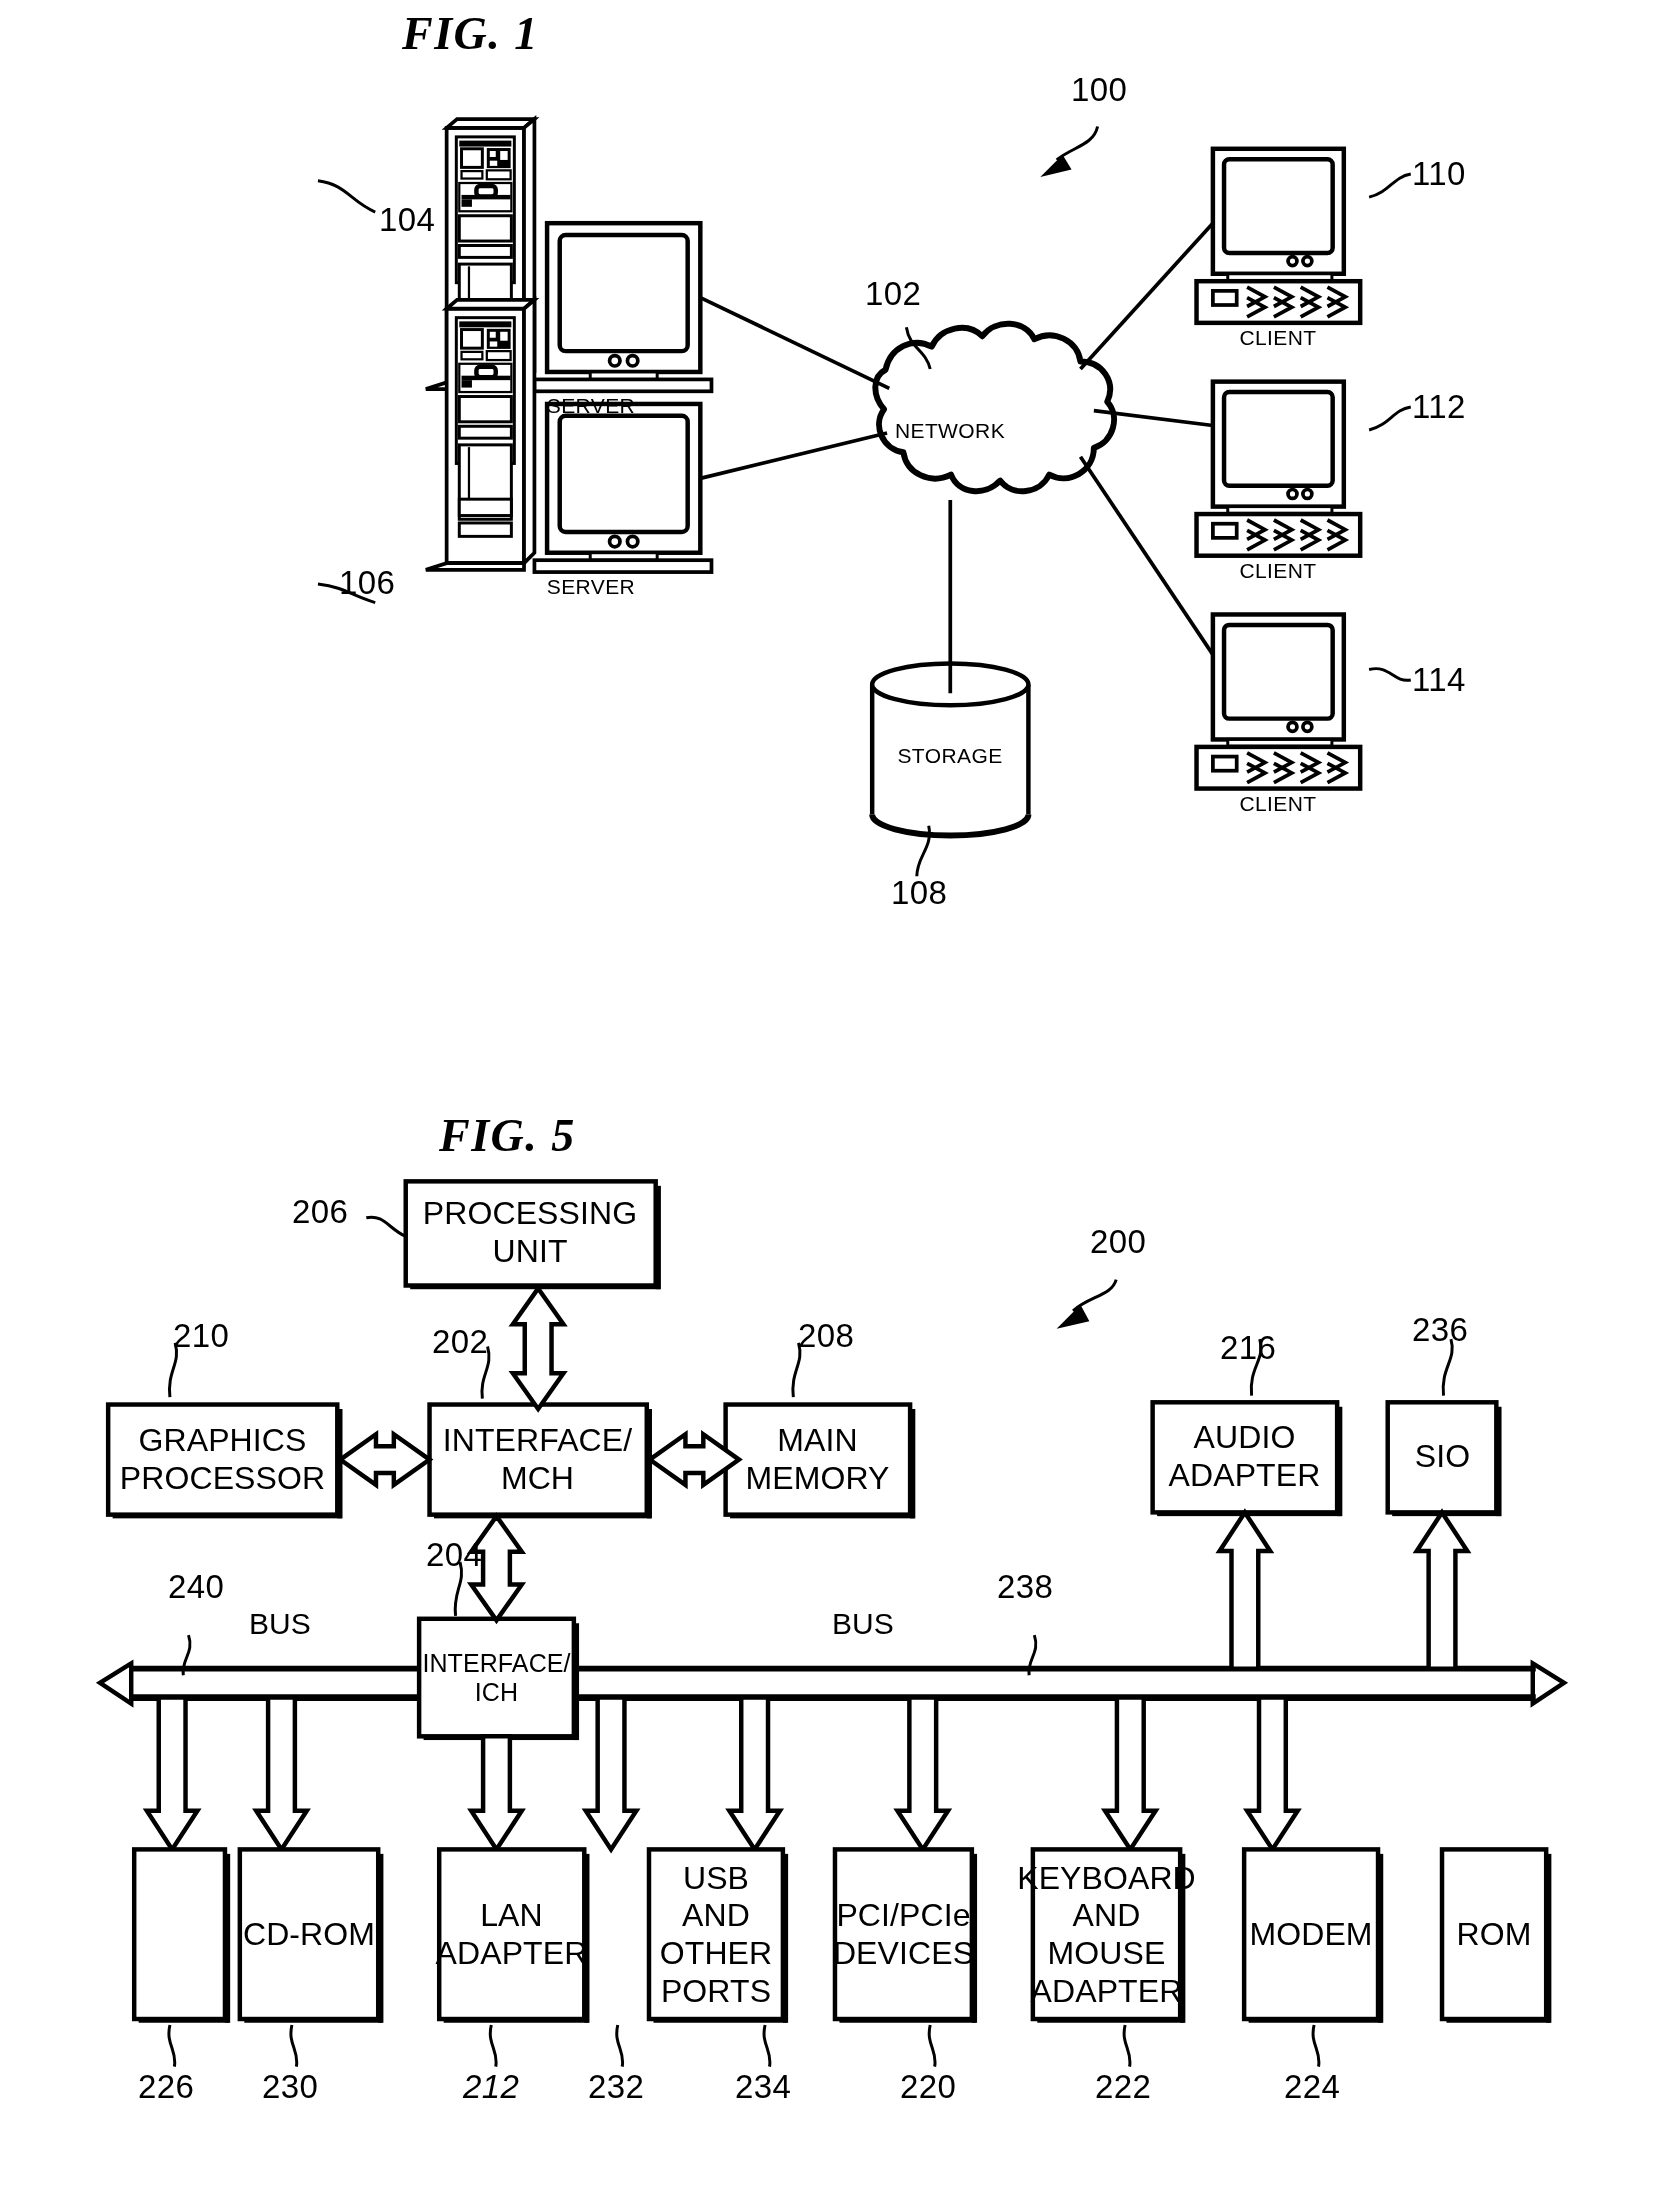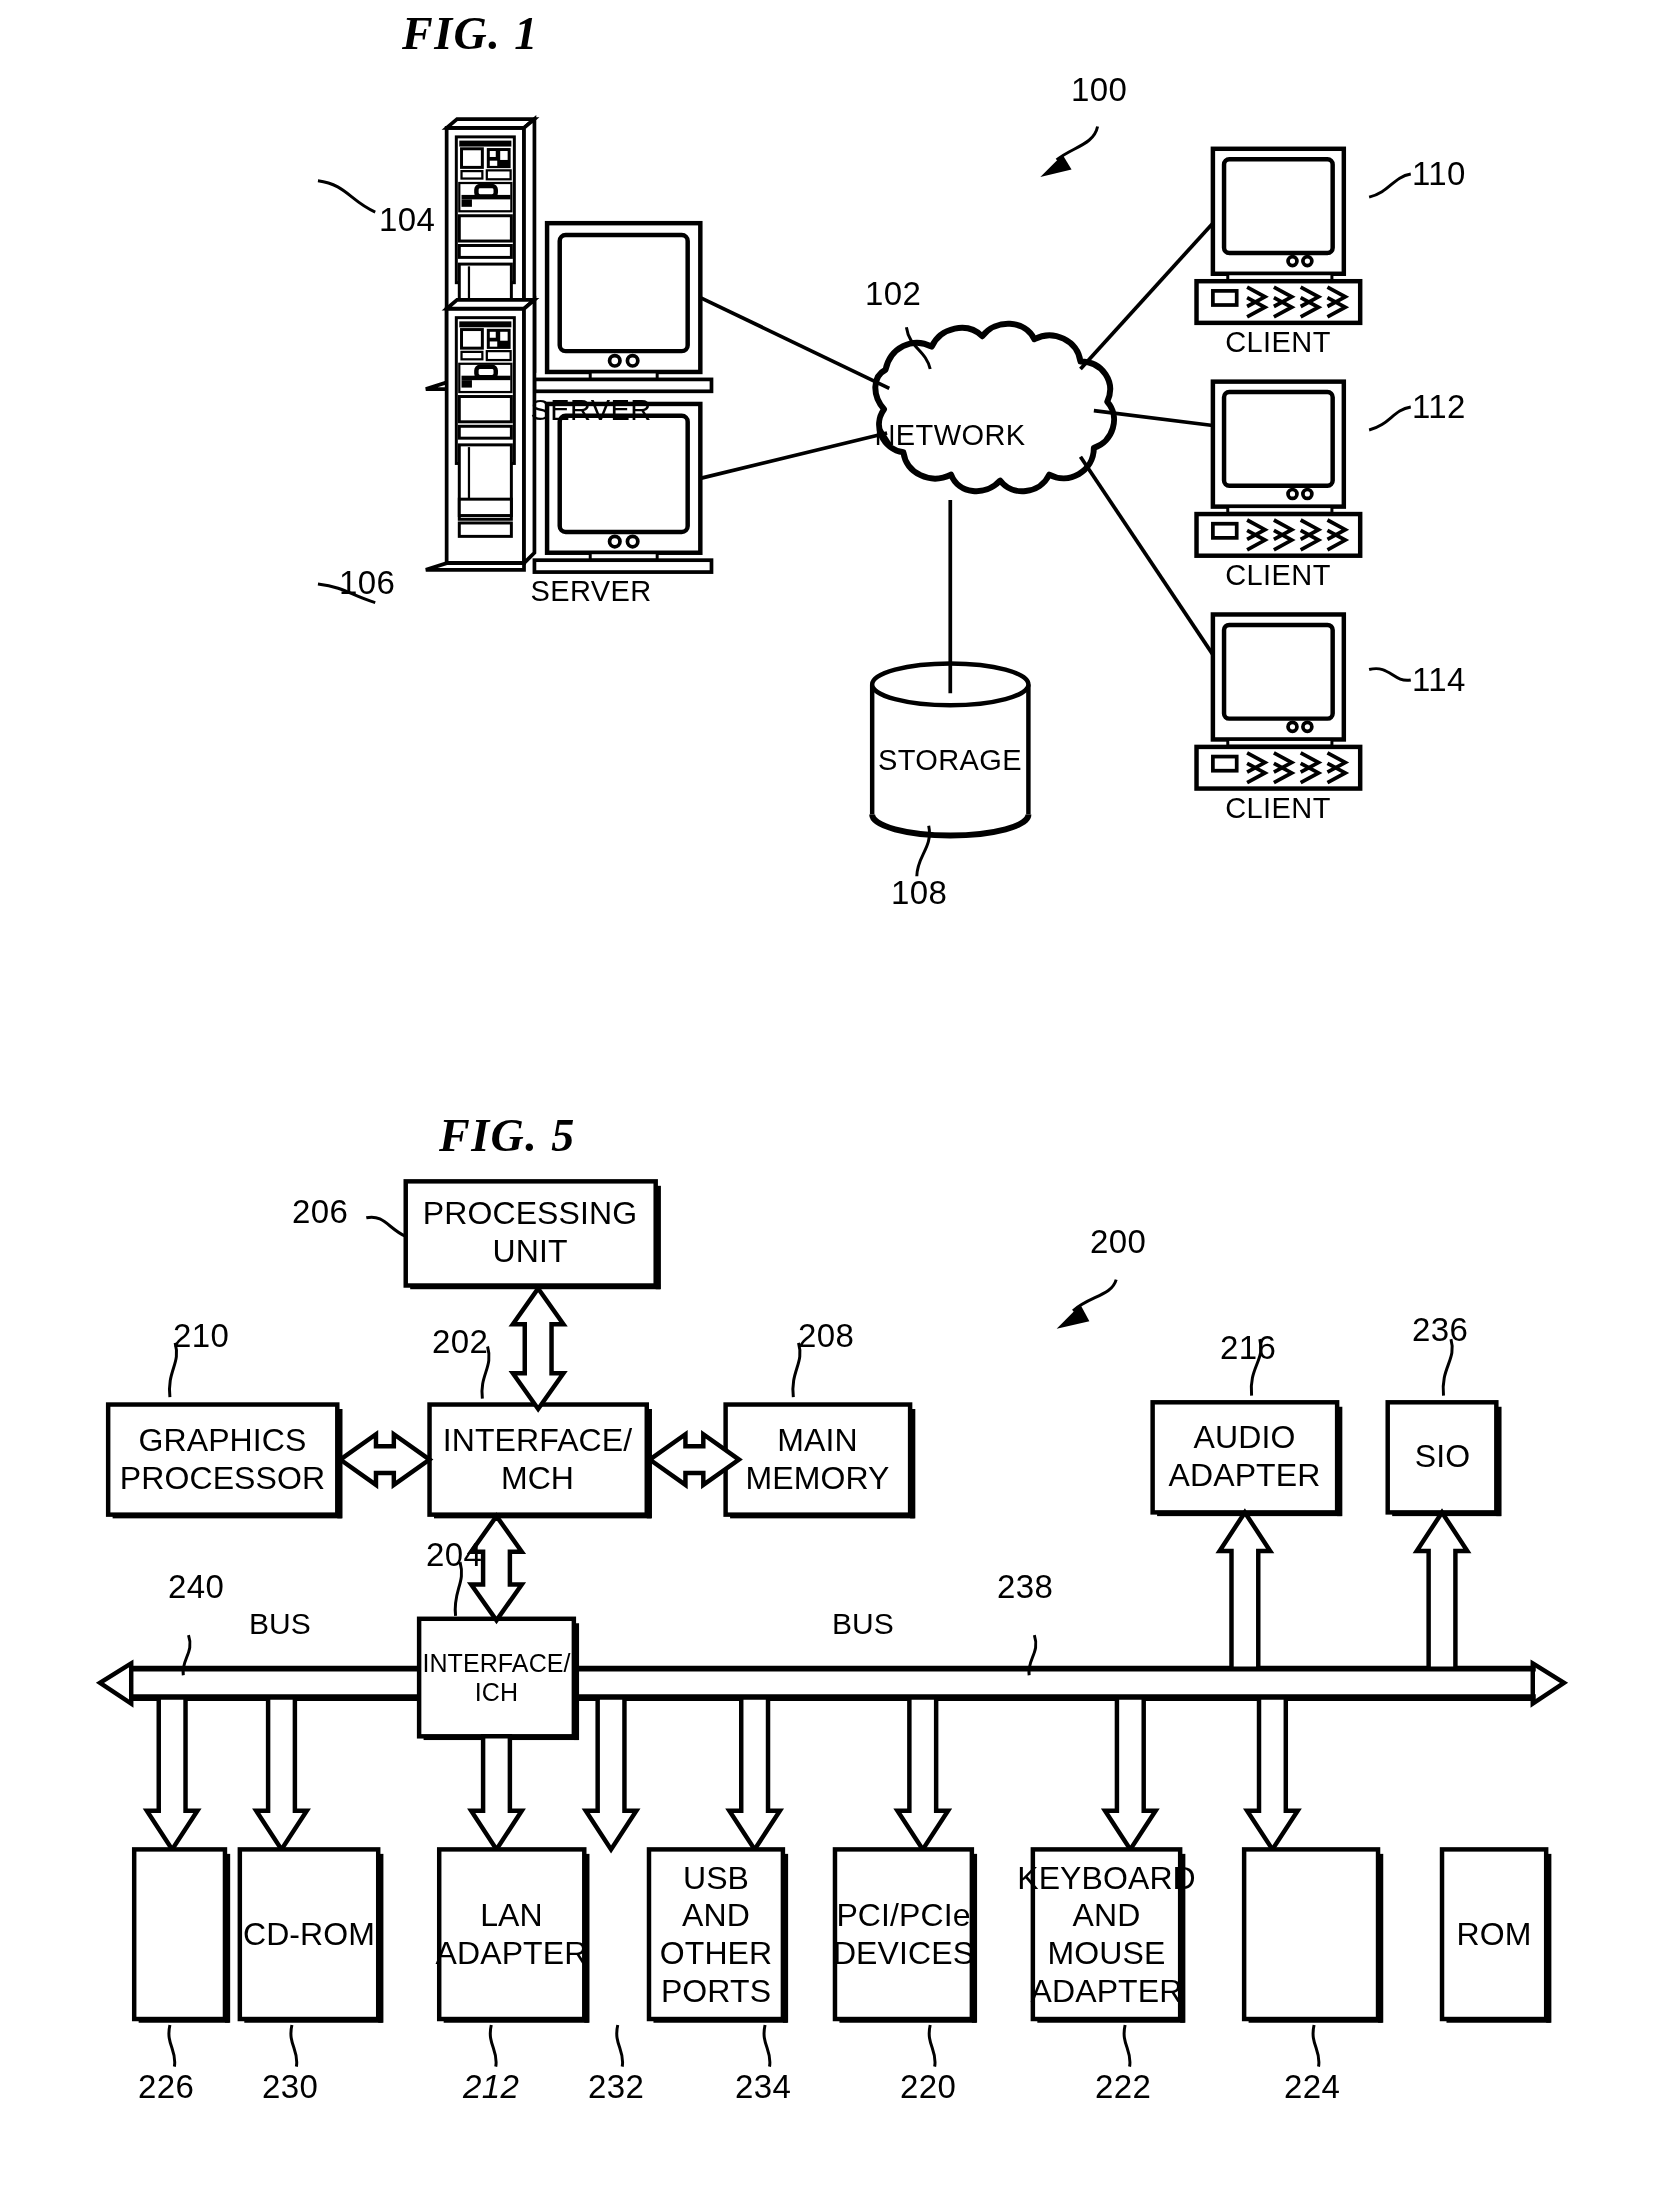--- a/index.html
+++ b/index.html
@@ -41,21 +41,21 @@
     position: absolute;
     font-family: "Liberation Sans", sans-serif;
     font-size: 33px;
     font-weight: 400;
     white-space: nowrap;
     letter-spacing: 0.4px;
   }
   .node-label {
     position: absolute;
     font-family: "Liberation Sans", sans-serif;
-    font-size: 29px;
+    font-size: 21px;
     font-weight: 400;
     white-space: nowrap;
     text-align: center;
     letter-spacing: 0.4px;
   }
   .box-label {
     position: absolute;
     display: flex;
     align-items: center;
     justify-content: center;
@@ -510,20 +510,23 @@
          <span>DEVICES</span></div>
   </div>
 
   <div class="box-label" style="left:1033px; top:1850px; width:147px; height:170px;">
     <div><span>KEYBOARD</span><br>
          <span>AND</span><br>
          <span>MOUSE</span><br>
          <span>ADAPTER</span></div>
   </div>
 
+  <div class="box-label" style="left:1244px; top:1850px; width:134px; height:170px;">
+    <div><span>MODEM</span></div>
+  </div>
 
   <div class="box-label" style="left:1442px; top:1850px; width:104px; height:170px;">
     <div><span>ROM</span></div>
   </div>
 
   <div class="ref-num" style="left:292px; top:1193px;">206</div>
   <div class="ref-num" style="left:432px; top:1323px;">202</div>
   <div class="ref-num" style="left:173px; top:1317px;">210</div>
   <div class="ref-num" style="left:798px; top:1317px;">208</div>
   <div class="ref-num" style="left:1220px; top:1286px;margin-top:43px;">216</div>

